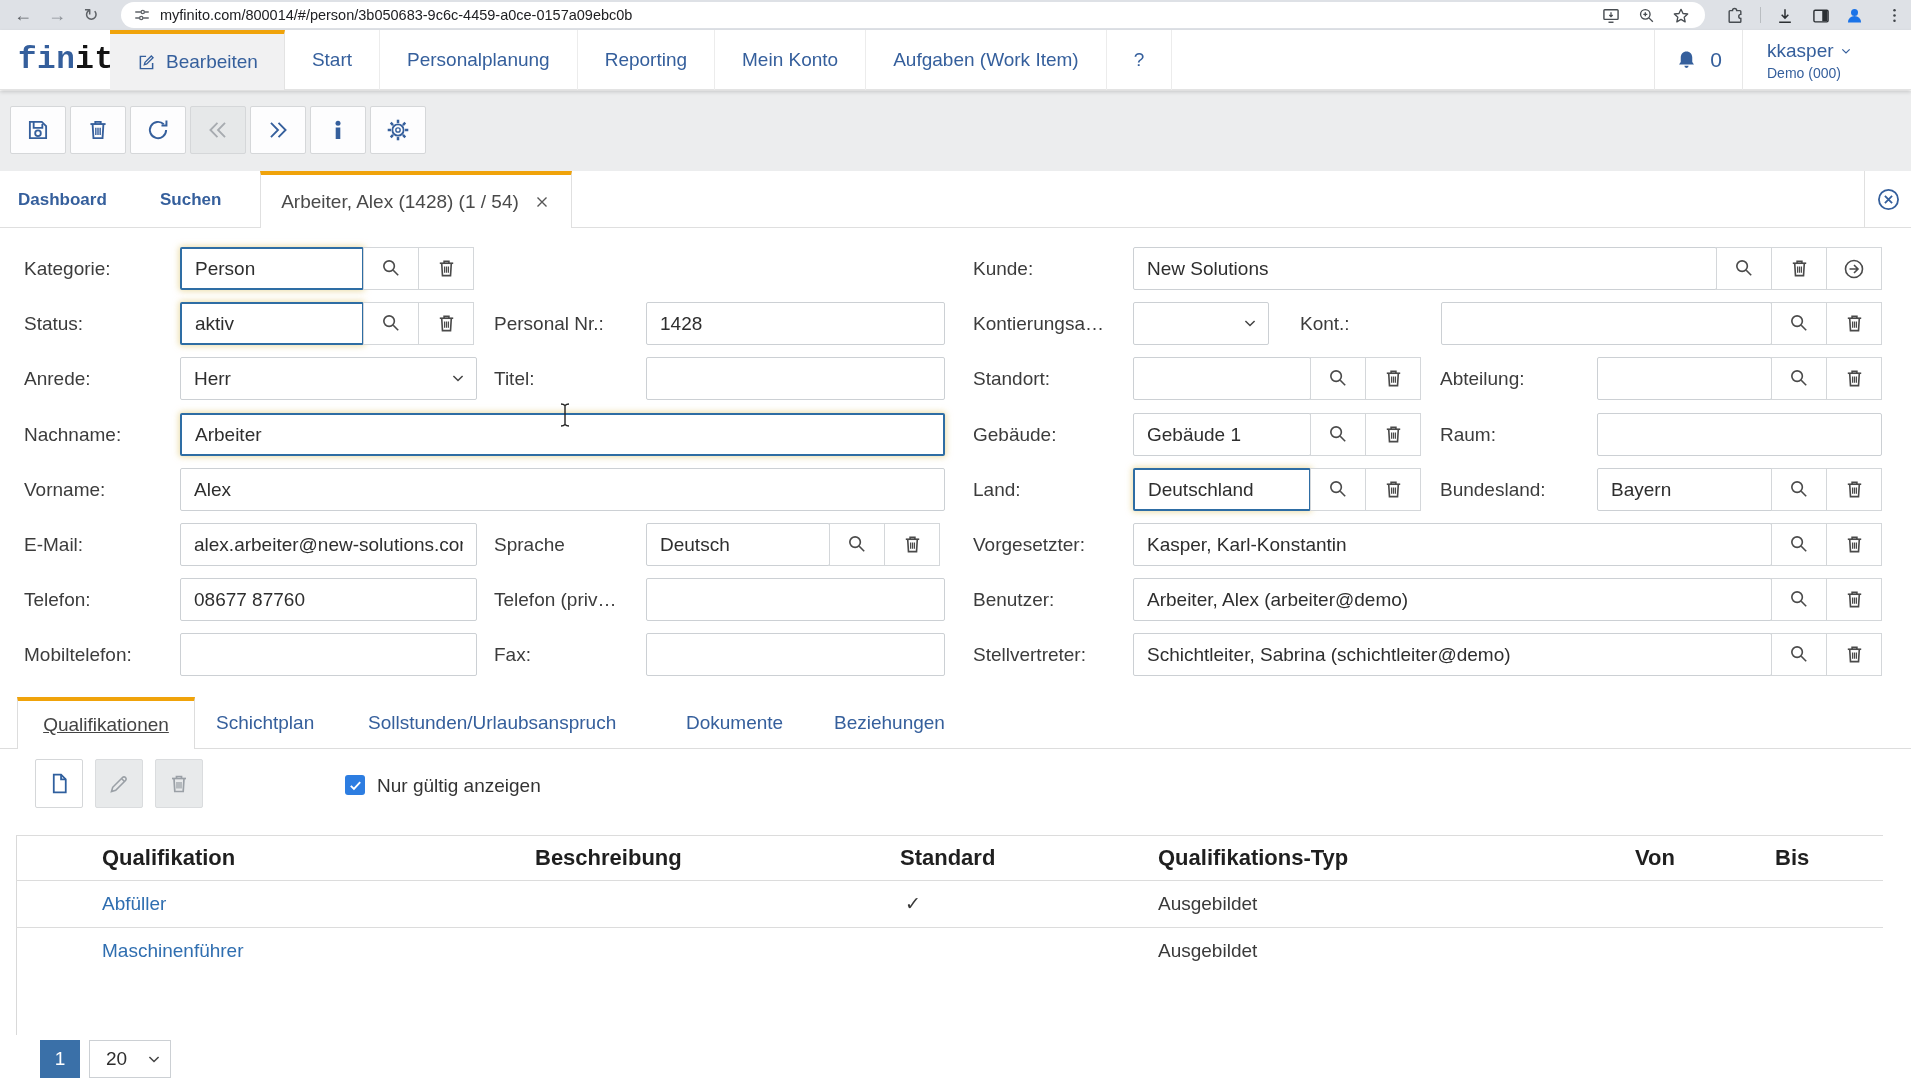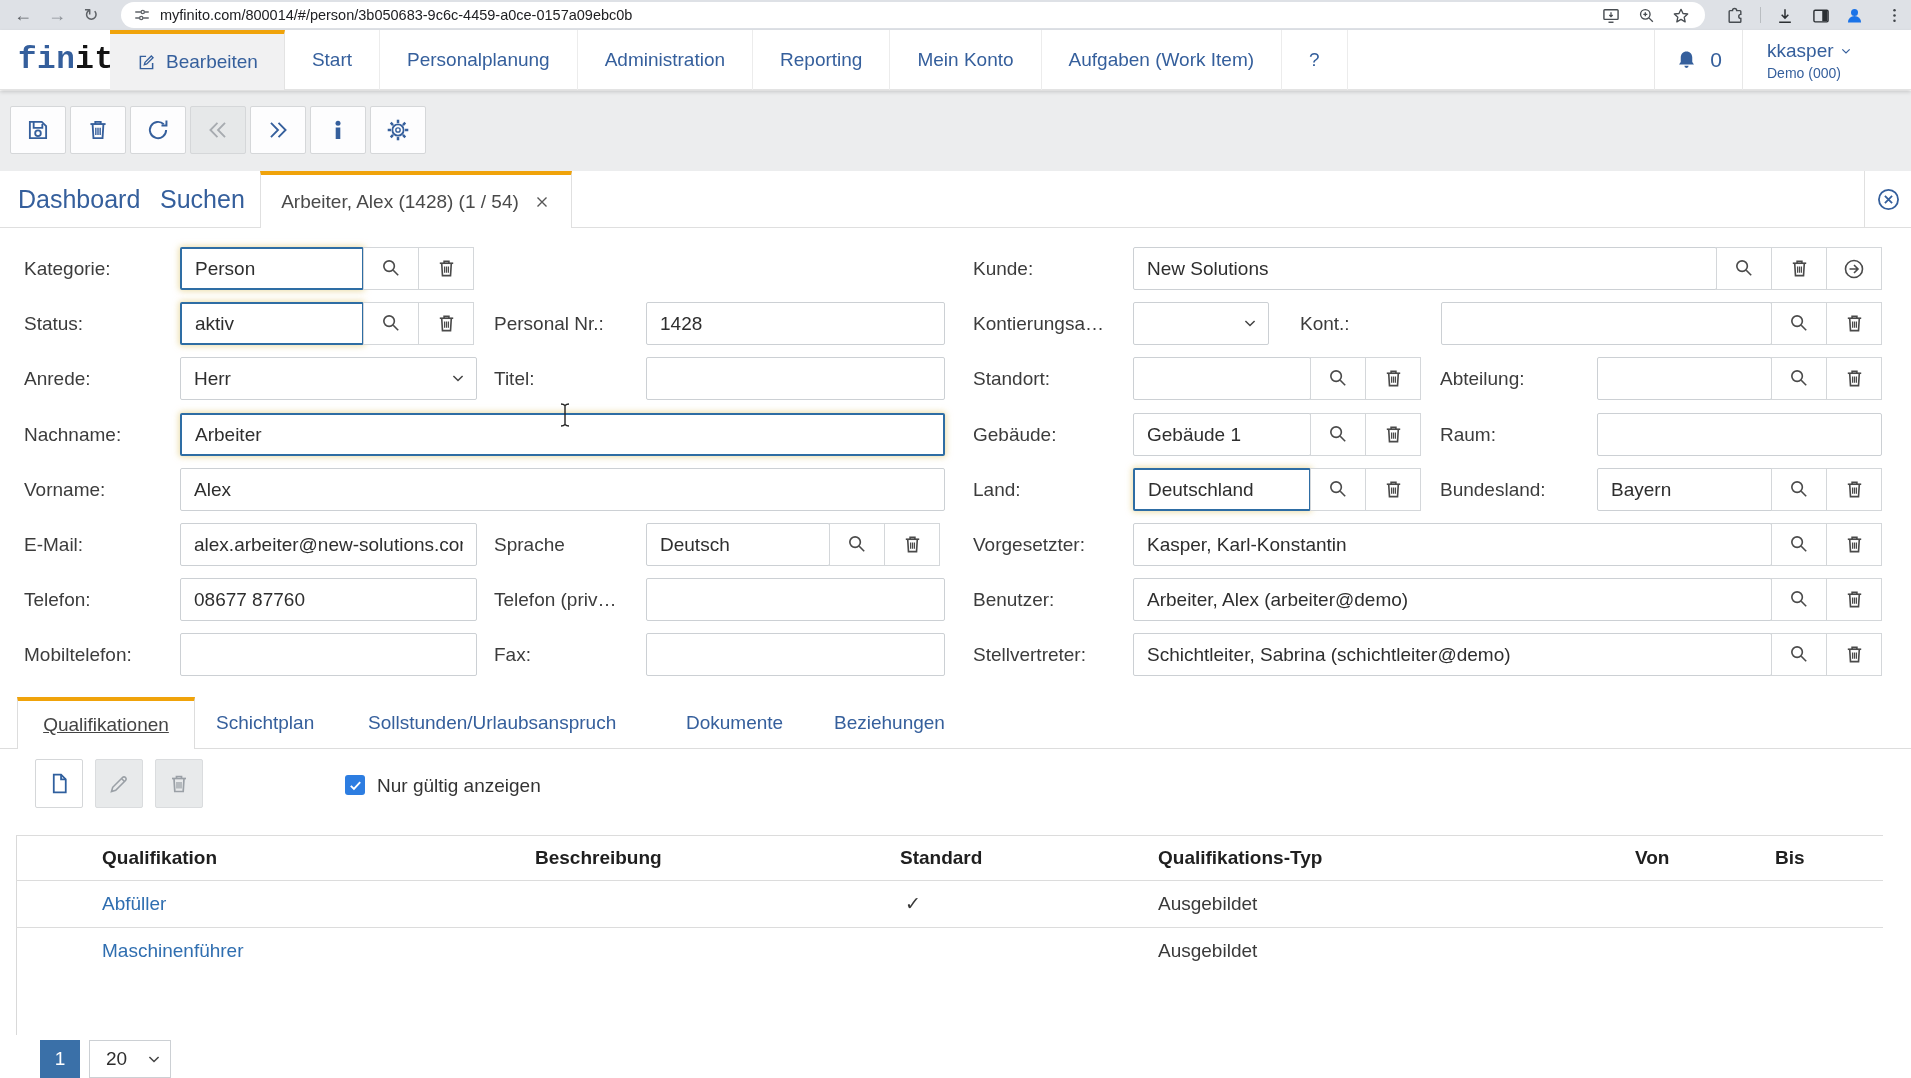--- a/index.html
+++ b/index.html
@@ -34,21 +34,21 @@
   .user-name{font-size:19px;display:flex;align-items:center;gap:4px;}
   .user-tenant{font-size:14px;margin-top:3px;}
   
   .toolbar{position:absolute;left:0;top:91px;width:1911px;height:80px;background:#ecedee;}
   .tbtn{position:absolute;top:106px;width:56px;height:48px;background:#fdfdfe;border:1px solid #d5d7d9;
         border-radius:2px;box-sizing:border-box;display:flex;align-items:center;justify-content:center;color:#355f9c;}
   .tbtn.dis{background:#e6e8e9;color:#a7abb0;}
   
   .tabbar{position:absolute;left:0;top:171px;width:1911px;height:57px;background:#fff;
           border-bottom:1px solid #dfdfdf;box-sizing:border-box;}
-  .ptab{position:absolute;top:0;height:57px;line-height:57px;font-size:25px;color:#355f9c;}
+  .ptab{position:absolute;top:0;height:57px;line-height:57px;font-size:17px;color:#355f9c;font-weight:bold;}
   .atab{position:absolute;left:260px;top:0;width:312px;height:57px;background:#fff;
         border-top:4px solid #f0a30a;border-left:1px solid #e0e0e0;border-right:1px solid #e0e0e0;
         box-sizing:border-box;display:flex;align-items:center;justify-content:center;gap:14px;
         font-size:19px;color:#4a4a4a;}
   .closeall{position:absolute;right:0;top:0;width:46px;height:56px;background:#fff;border-left:1px solid #e0e0e0;
         display:flex;align-items:center;justify-content:center;color:#355f9c;}
   
   .flbl{position:absolute;height:43px;line-height:43px;font-size:19px;color:#3c3c3c;white-space:nowrap;}
   .fin{position:absolute;height:43px;border:1px solid #ccd0d4;border-radius:2px;font-size:19px;color:#2e2e2e;
        padding:16px 13px;box-sizing:border-box;background:#fff;font-family:inherit;outline:none;}
@@ -67,21 +67,21 @@
            box-sizing:border-box;display:flex;align-items:center;justify-content:center;
            font-size:19px;color:#444;text-decoration:underline;}
   .dbtn{position:absolute;top:759px;width:48px;height:49px;background:#fff;border:1px solid #d5d7d9;border-radius:2px;
         box-sizing:border-box;display:flex;align-items:center;justify-content:center;color:#2f5f9e;}
   .dbtn.dis{background:#e8eaeb;color:#9aa0a6;border-color:#dadcde;}
   .chk{position:absolute;left:345px;top:775px;width:20px;height:20px;background:#2d7de1;border-radius:3px;
        display:flex;align-items:center;justify-content:center;color:#fff;}
   .chklbl{position:absolute;left:377px;top:764px;height:43px;line-height:43px;font-size:19px;color:#333;}
   .hline{position:absolute;height:1px;background:#dcdcdc;}
   .vline{position:absolute;width:1px;background:#d9d9d9;}
-  .th{position:absolute;height:45px;line-height:45px;font-size:19px;font-weight:bold;color:#1f1f1f;white-space:nowrap;}
+  .th{position:absolute;height:45px;line-height:45px;font-size:22px;font-weight:bold;color:#1f1f1f;white-space:nowrap;}
   .td{position:absolute;height:47px;line-height:47px;font-size:19px;color:#3a3a3a;white-space:nowrap;}
   .td.link{color:#2f6eb0;}
   .pg1{position:absolute;left:40px;top:1040px;width:40px;height:38px;background:#3a70a8;color:#fff;
        display:flex;align-items:center;justify-content:center;font-size:19px;}
   .pgsel{position:absolute;left:89px;top:1040px;width:82px;height:38px;border:1px solid #ccd0d4;background:#fff;
        box-sizing:border-box;display:flex;align-items:center;padding:0 30px 0 16px;font-size:19px;color:#2e2e2e;}
   .pgsel .chev{position:absolute;right:6px;top:8px;color:#444;}
   .ibeam{position:absolute;left:558px;top:402px;color:#222;}
 </style>
 </head>
@@ -271,23 +271,20 @@
           </svg>
         <span>Bearbeiten</span>
       </div>
       <div class="nav-item">
           <span>Start</span>
         </div>
       <div class="nav-item">
           <span>Personalplanung</span>
         </div>
       <div class="nav-item">
-          <span>Administration</span>
-        </div>
-      <div class="nav-item">
           <span>Reporting</span>
         </div>
       <div class="nav-item">
           <span>Mein Konto</span>
         </div>
       <div class="nav-item">
           <span>Aufgaben (Work Item)</span>
         </div>
       <div class="nav-item">
           <span>?</span>

